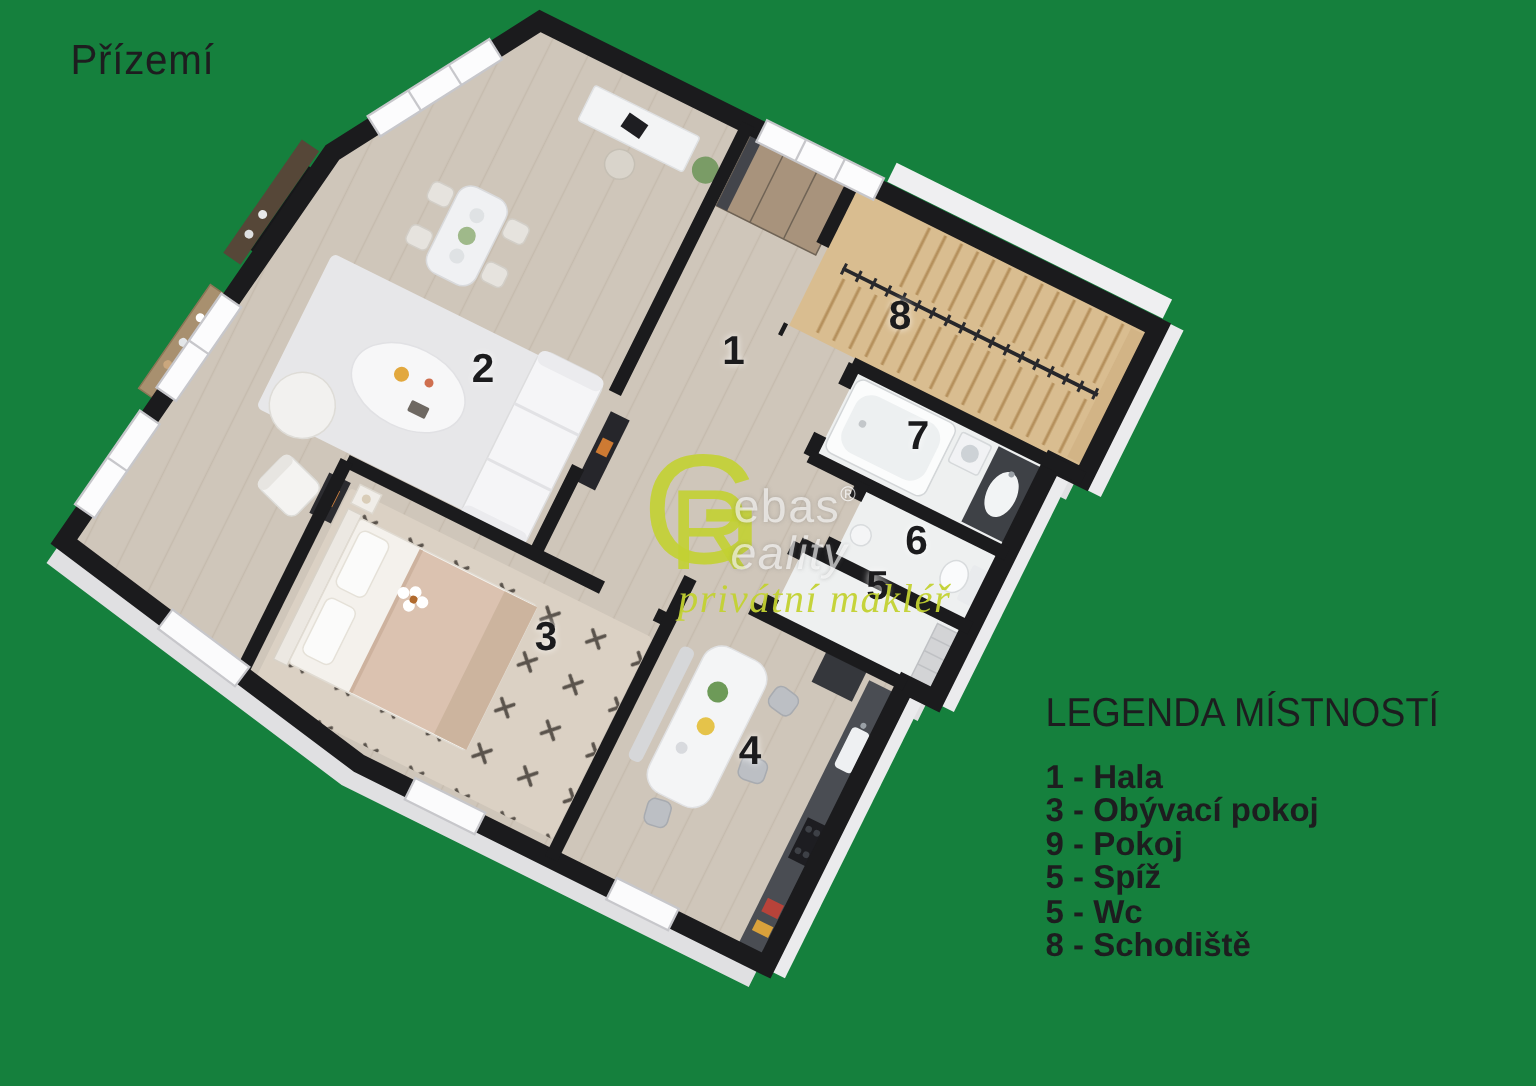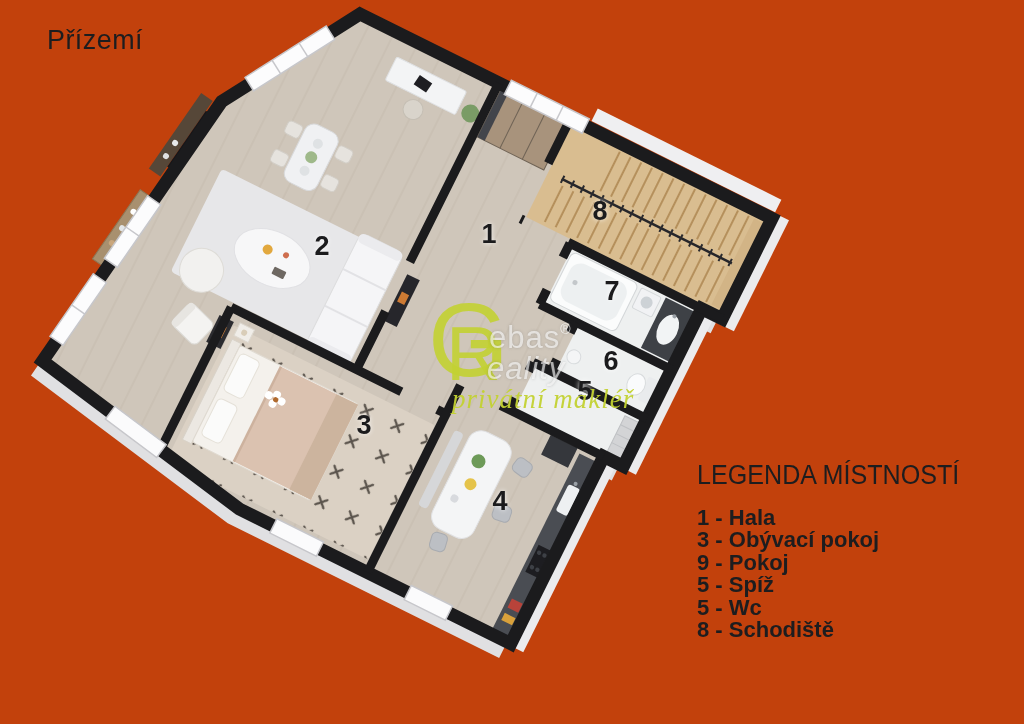--- a/index.html
+++ b/index.html
@@ -1,16 +1,16 @@
 <!DOCTYPE html>
 <html><head>
 <meta charset="utf-8">
 <style>
   html,body{margin:0;padding:0;background:#ffffff;}
-  .stage{position:relative;width:1024px;height:724px;background:#c2410c;overflow:hidden;
+  .stage{position:relative;width:1024px;height:724px;background:#15803d;overflow:hidden;
          font-family:"Liberation Sans","DejaVu Sans",sans-serif;}
   .page-title{position:absolute;left:47px;top:24px;font-size:28px;font-weight:400;
               color:#1d1d1f;letter-spacing:.5px;transform:scaleX(.96);transform-origin:left;}
   svg{position:absolute;left:0;top:0;}
   
   .room-num{position:absolute;transform:translate(-50%,-50%);font-size:27px;font-weight:700;
             color:#1b1b1d;text-shadow:0 0 5px rgba(255,255,255,.85);}
   
   .wm{position:absolute;pointer-events:none;}
   .wm-g{left:428px;top:288px;font-size:104px;line-height:1;font-weight:400;color:#c3d232;opacity:.9;}

